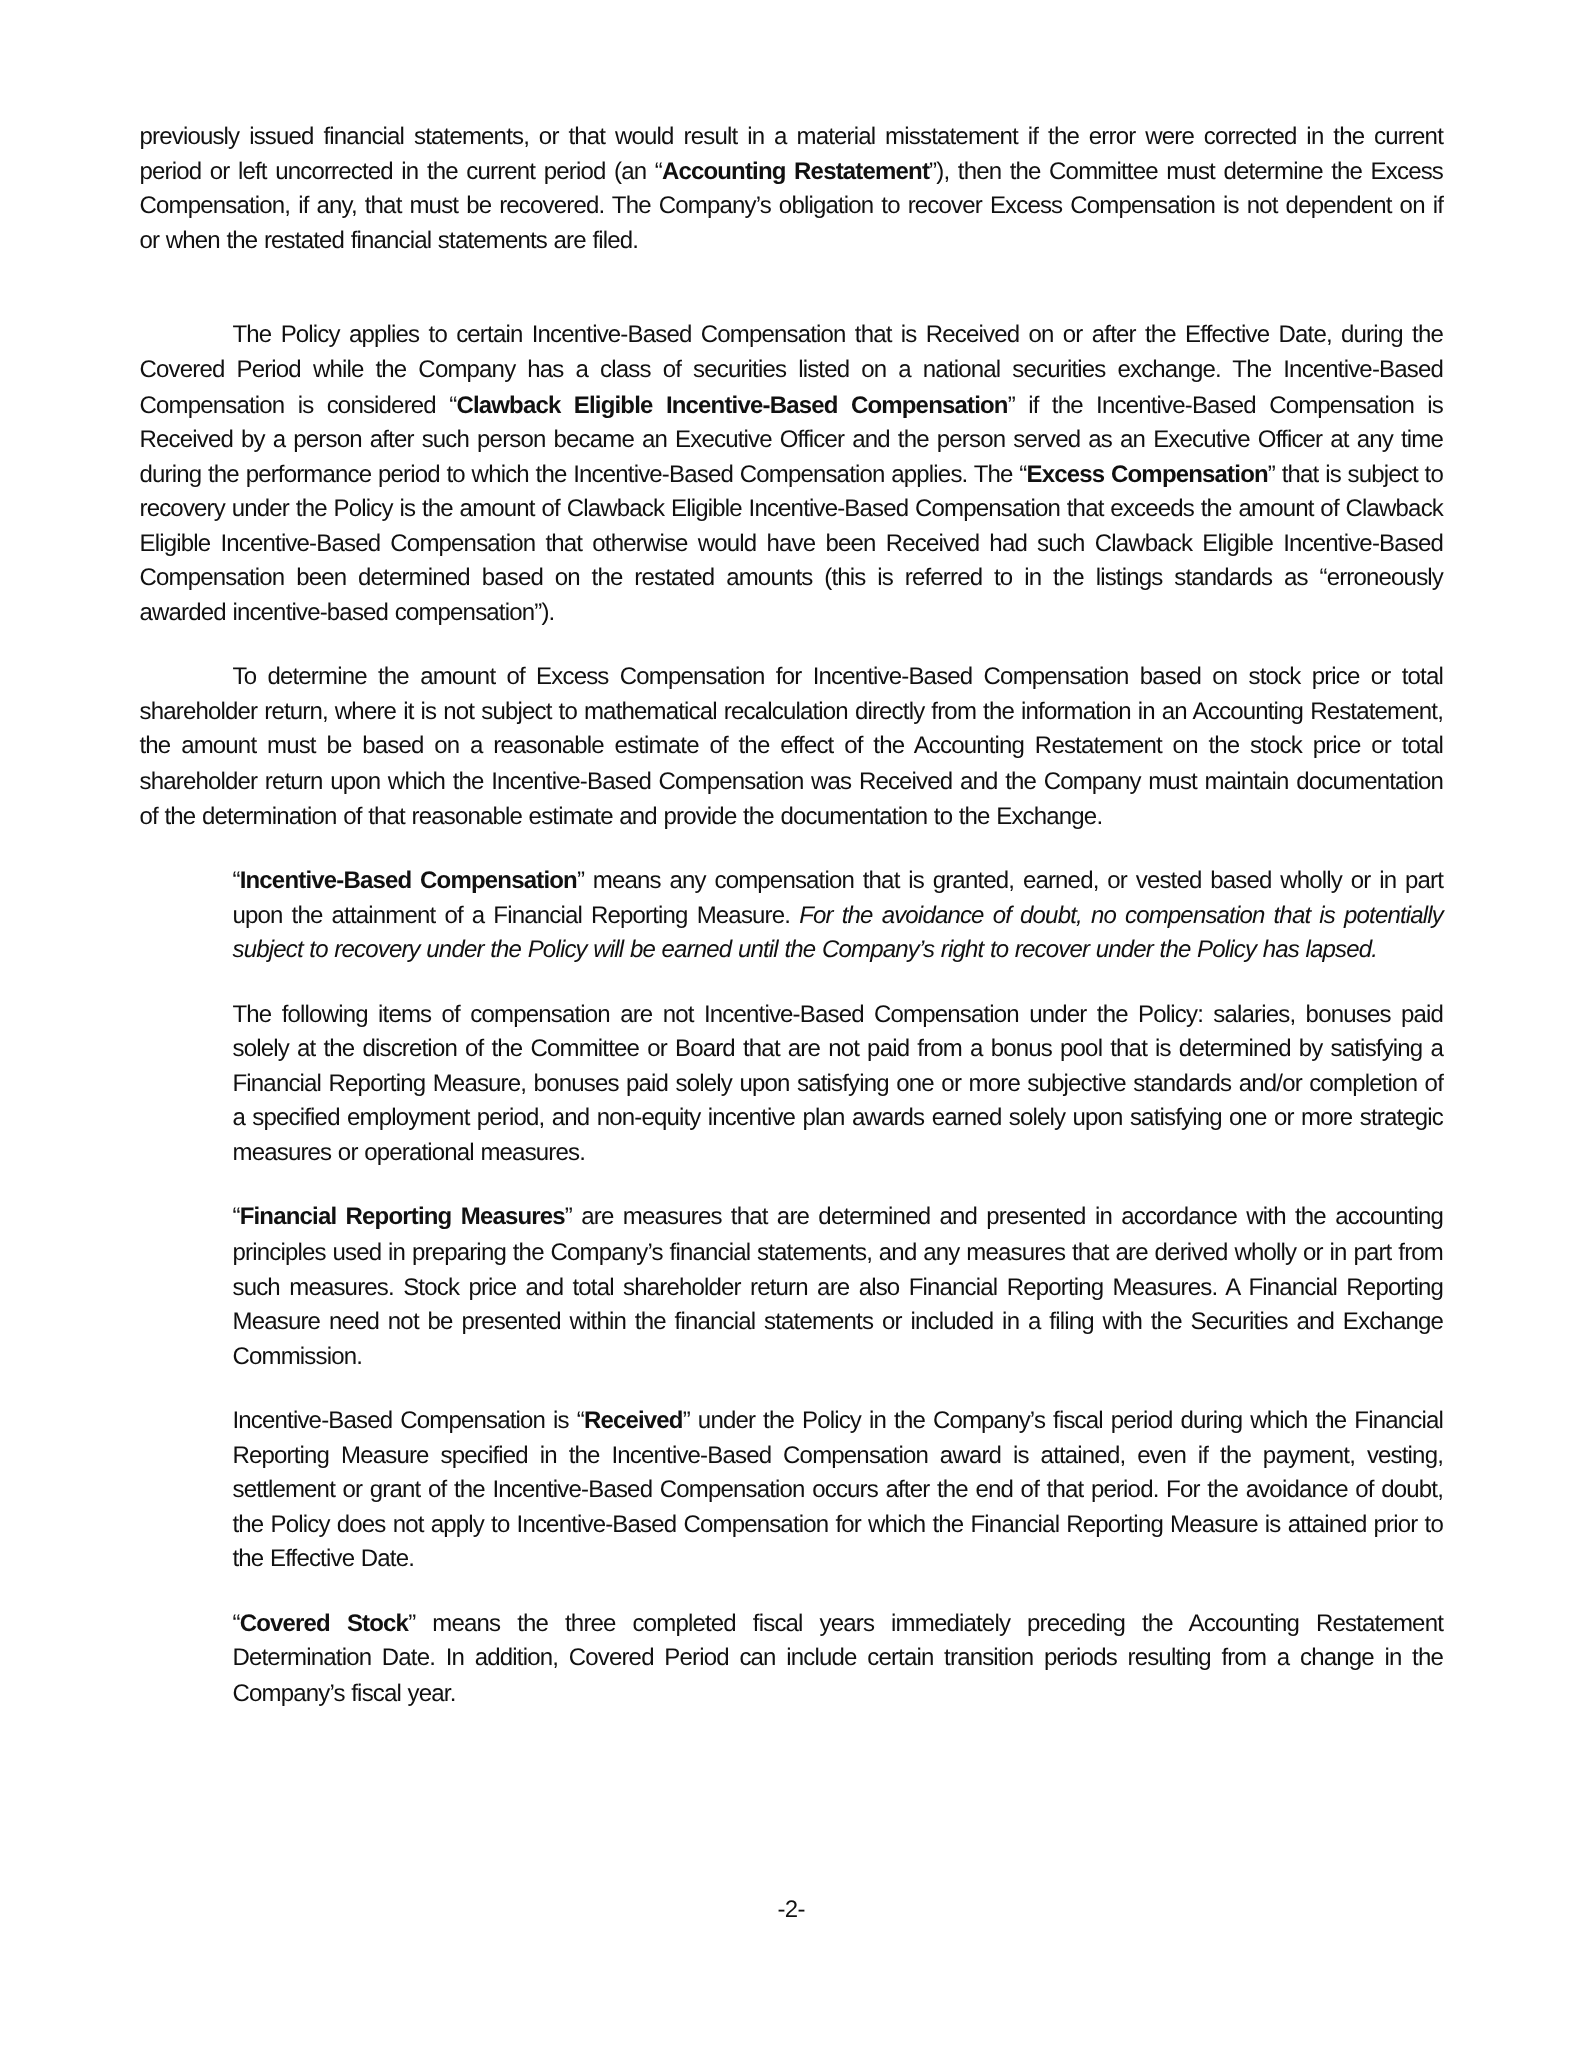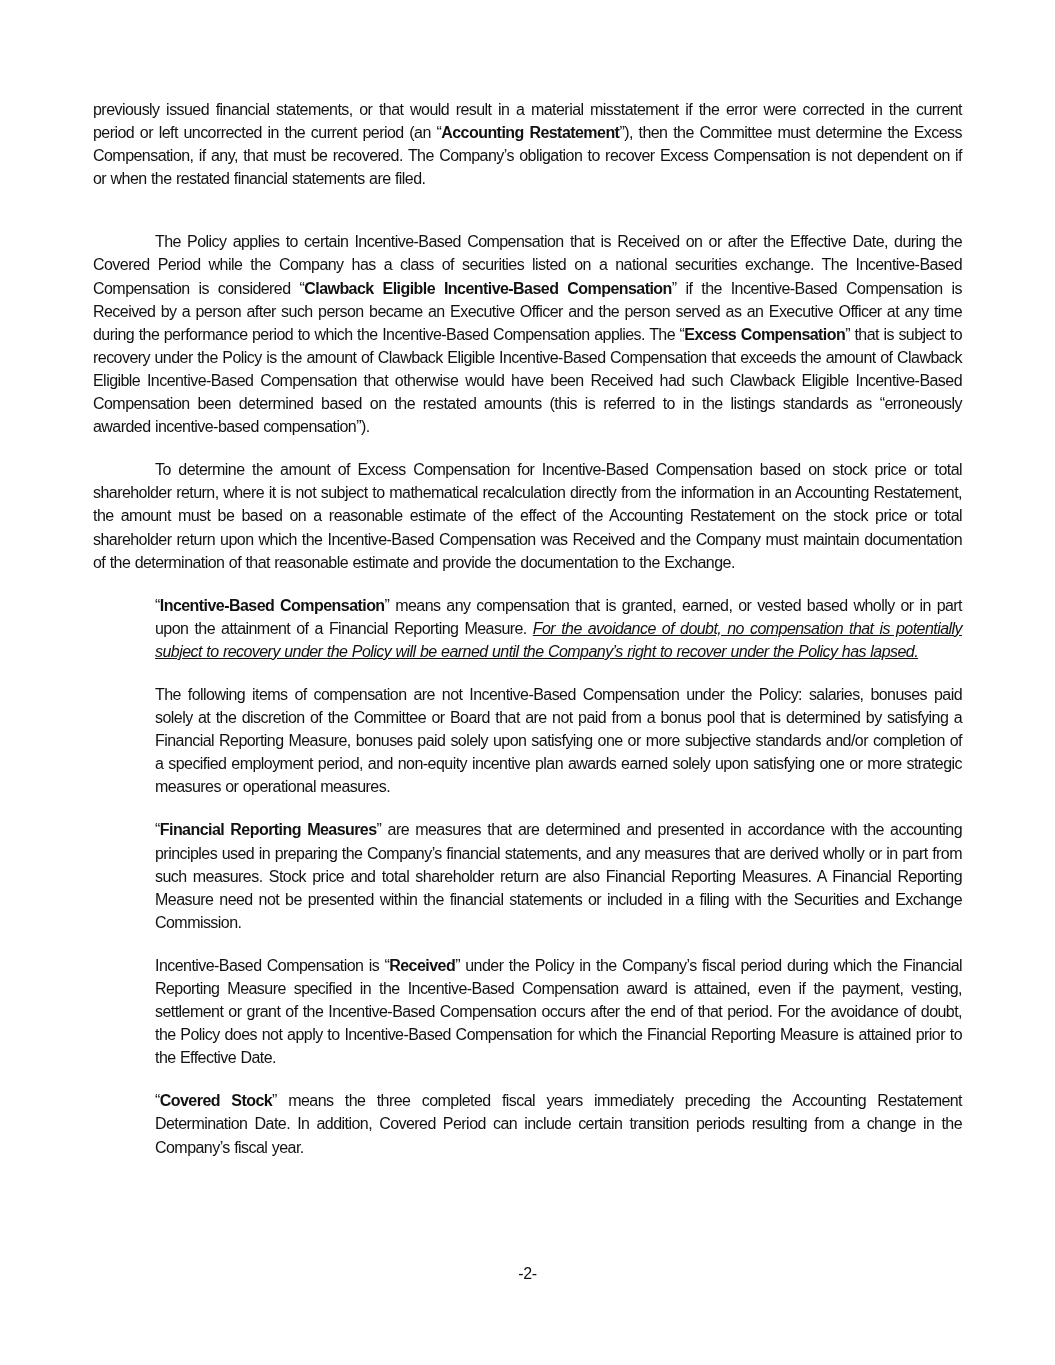--- a/index.html
+++ b/index.html
@@ -11,21 +11,21 @@
       width: 1055px;
       height: 1365px;
       position: relative;
       overflow: hidden;
       color: #111111;
       font-family: "Liberation Sans", "DejaVu Sans", sans-serif;
     }
     .page {
       position: absolute;
       left: 93px;
-      top: 98px;
+      top: 80px;
       width: 869px;
     }
     .p {
       font-size: 16px;
       line-height: 23.1px;
       text-align: justify;
       letter-spacing: -0.55px;
       word-spacing: 0.5px;
       margin: 0;
     }
@@ -37,21 +37,20 @@
     .gap { height: 20px; }
     .heading {
       font-size: 16px;
       line-height: 23px;
       font-weight: bold;
       letter-spacing: -0.55px;
       margin: 0;
     }
     .u-ital {
       font-style: italic;
-      text-decoration: underline;
     }
     .page-number {
       position: absolute;
       top: 1262px;
       left: 0;
       width: 1055px;
       text-align: center;
       font-size: 16px;
       line-height: 23px;
       letter-spacing: -0.4px;

